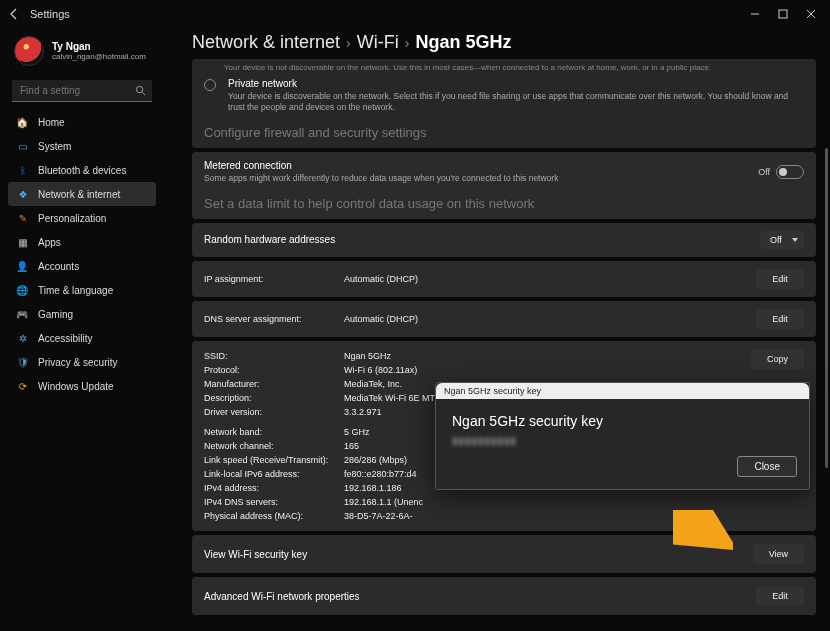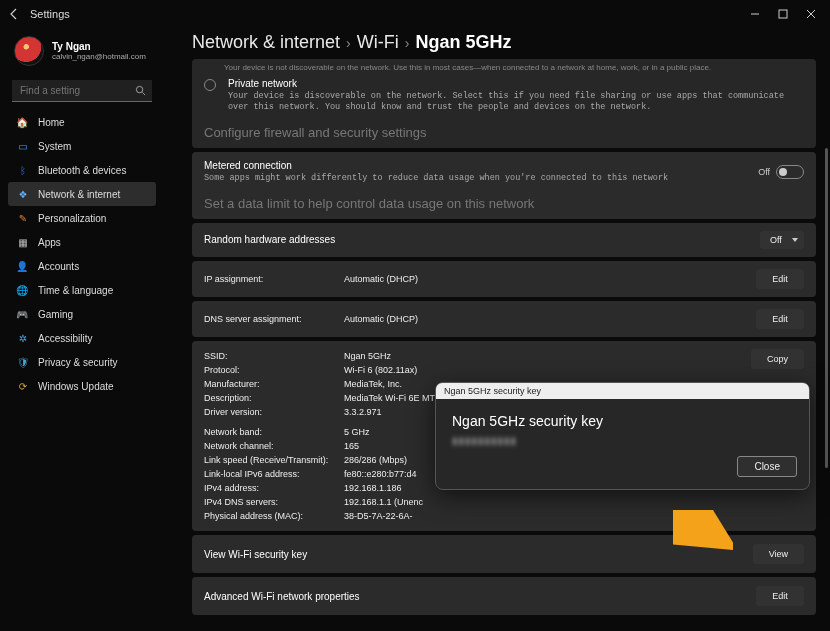--- a/index.html
+++ b/index.html
@@ -25,42 +25,42 @@
   .content { flex: 1; padding: 4px 8px 4px 28px; overflow: hidden; position:relative;}
   .breadcrumb { color: #fff; font-size: 18px; display:flex; align-items:center; gap:6px; margin-bottom:6px;}
   .breadcrumb .sep { color:#888; font-size:14px;}
   .breadcrumb .b0, .breadcrumb .b1 { font-weight:400; color:#e8e8e8;}
   .breadcrumb .b2 { font-weight:600; }
   .panel-scroll { height: calc(100% - 30px); overflow:hidden; padding-right:6px;}
   .scrollbar { position:absolute; right:2px; top:0; width:4px; height:100%; }
   .scroll-thumb { position:absolute; right:0; top:120px; width:3px; height:320px; background:#555; border-radius:2px;}
   .card { background: #2b2b2b; border-radius: 4px; margin-bottom: 4px; padding: 8px 12px; color:#eee;}
   .card.faded { background:#272727;}
-  .small { font-size: 8.5px; color: #aaa; line-height:1.3;font-family:Liberation Mono, monospace;}
+  .small { font-size: 8.5px; color: #aaa; line-height:1.3;}
   .row-title { font-size: 10px; color:#fff; margin-bottom:2px;}
   .tophint { font-size:8px; color:#888; padding:2px 12px 6px 12px;}
   .radio-row { display:flex; gap:12px; align-items:flex-start;}
   .radio { width:12px; height:12px; border:1px solid #888; border-radius:50%; margin-top:1px; flex:none;}
   .link-muted { color:#777; font-size:13px; margin-top:12px; display:block;}
   .flex-row { display:flex; align-items:center;}
   .flex-row .left { flex:1; }
   .toggle { width:28px; height:14px; border-radius:8px; border:1px solid #888; position:relative;}
   .toggle .knob { width:8px; height:8px; border-radius:50%; background:#ccc; position:absolute; left:2px; top:2px;}
   .offlabel { font-size:9px; color:#ccc; margin-right:6px;}
   .select { background:#323232; color:#eee; font-size:9px; padding:4px 18px 4px 10px; border-radius:3px; position:relative; min-width:44px; text-align:left;}
   .select:after{content:""; position:absolute; right:6px; top:7px; border-left:3px solid transparent; border-right:3px solid transparent; border-top:4px solid #ccc;}
   .btn { background:#323232; color:#eee; font-size:9px; padding:5px 16px; border-radius:3px; border:none; cursor:pointer; min-width:48px;}
   .kv { display:flex; font-size:9px; color:#ddd; padding:2px 0;}
   .kv .k { width:140px; color:#eee;}
   .kv .v { color:#eee;}
   .action-row { display:flex; align-items:center;}
   .action-row .lbl { flex:1; font-size:10px;}
   .divider-row { background:#2b2b2b; border-radius:4px; padding:9px 12px; margin-bottom:4px;}
   
-  .dialog { position:absolute; left:435px; top:382px; width:375px; background:#272727; border:1px solid #555; border-radius:8px; box-shadow:0 6px 24px rgba(0,0,0,.6);}
+  .dialog { position:absolute; left:435px; top:382px; width:375px; background:#272727; border:1px solid #555; border-radius:3px; box-shadow:0 6px 24px rgba(0,0,0,.6);}
   .dlg-titlebar { background:#eeeeee; color:#222; font-size:9px; padding:3px 8px; border-radius:6px 6px 0 0;}
   .dlg-body { padding:14px 16px 10px 16px;}
   .dlg-h { font-size:14px; color:#fff; margin-bottom:6px;}
   .dlg-key { font-size:10px; color:#888; letter-spacing:1px; filter: blur(2px); }
   .dlg-foot { display:flex; justify-content:flex-end; padding:0 12px 12px 0;}
   .dlg-btn { background:#2f2f2f; border:1px solid #888; color:#eee; font-size:10px; padding:4px 16px; border-radius:3px; cursor:pointer;}
   
   .arrow { position:absolute; left:673px; top:510px; pointer-events:none; }
   
   .c-home{color:#ddd;} .c-sys{color:#4aa3ff;} .c-bt{color:#2f7dd1;} .c-net{color:#5bb0ff;} .c-pers{color:#d08040;} .c-apps{color:#bbb;} .c-acc{color:#bbb;} .c-time{color:#5bb06a;} .c-game{color:#66b04a;} .c-a11y{color:#4aa3d1;} .c-priv{color:#4aa3d1;} .c-wu{color:#d0a040;}

